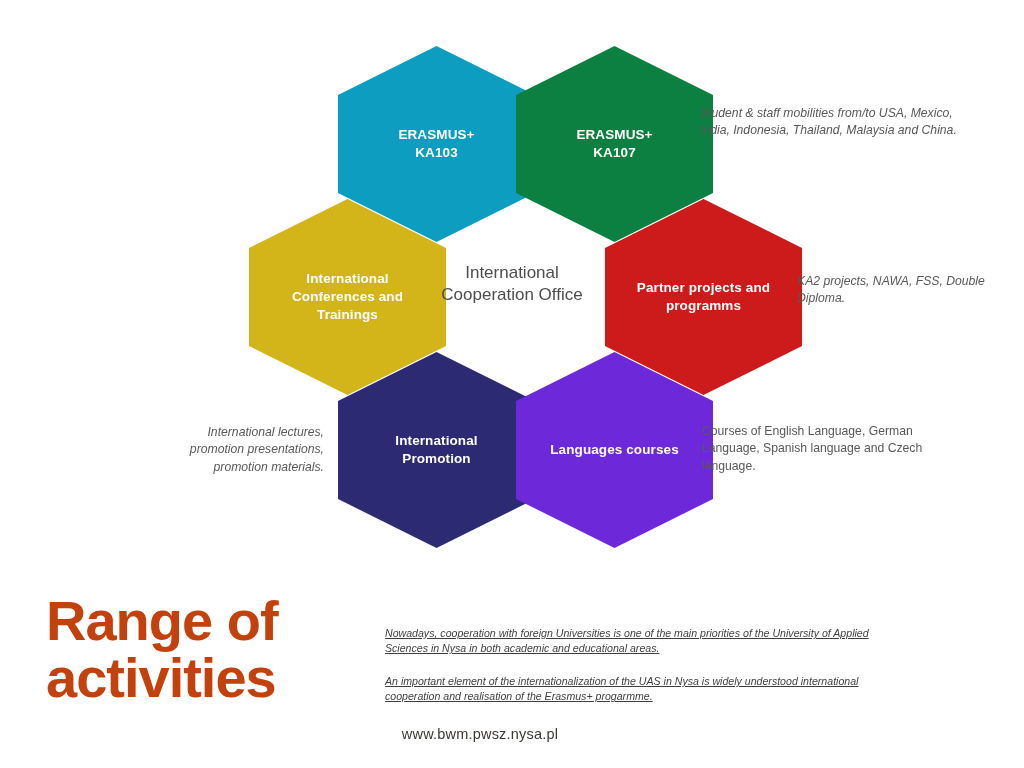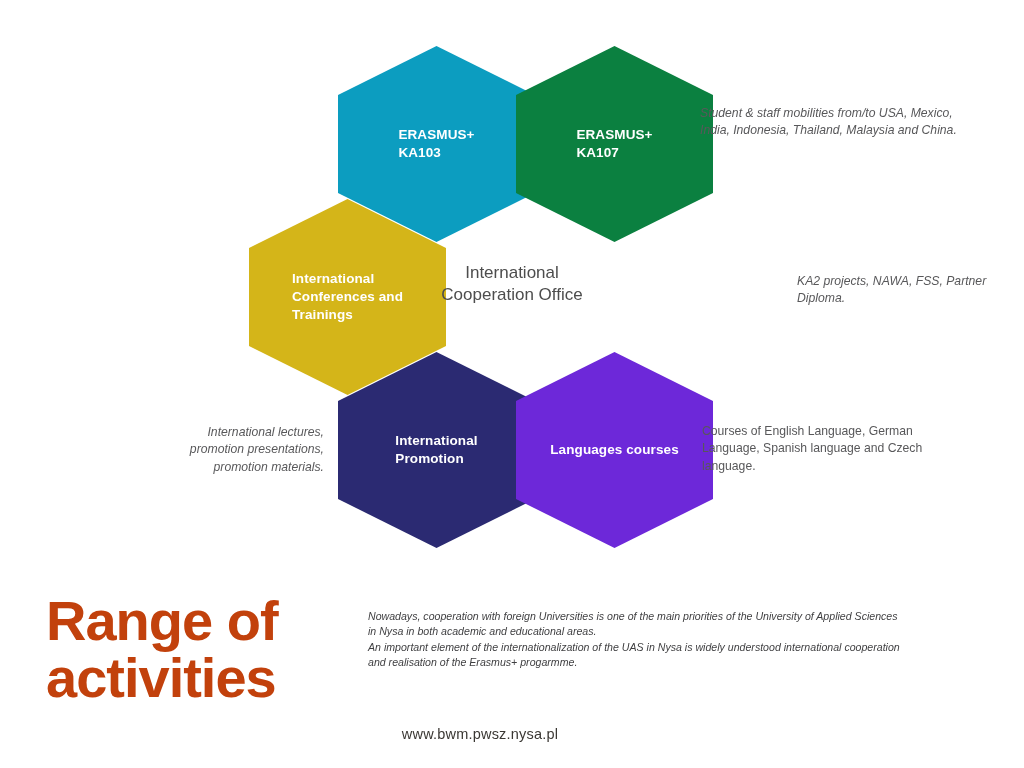--- a/index.html
+++ b/index.html
@@ -25,21 +25,21 @@
     height: 570px;
   }
 
   .hex {
     position: absolute;
     width: 197px;
     height: 196px;
     display: flex;
     align-items: center;
     justify-content: center;
-    text-align: left;
+    text-align: center;
     -webkit-clip-path: polygon(50% 0%, 100% 25%, 100% 75%, 50% 100%, 0% 75%, 0% 25%);
     clip-path: polygon(50% 0%, 100% 25%, 100% 75%, 50% 100%, 0% 75%, 0% 25%);
   }
   .hex .hex-label {
     color: #ffffff;
     font-size: 13.5px;
     font-weight: bold;
     line-height: 1.32;
     letter-spacing: 0.1px;
     padding: 0 16px;
@@ -104,21 +104,21 @@
   #body-text {
     position: absolute;
     left: 368px;
     top: 609px;
     width: 540px;
     font-size: 10.6px;
     line-height: 1.46;
     font-style: italic;
     color: #3f3f41;
   }
-  #body-text p { margin: 0; }
+  #body-text p { margin: 17px; text-decoration: underline; }
 
   #footer-url {
     position: absolute;
     left: 0;
     top: 726px;
     width: 936px;
     text-align: center;
     font-size: 14.5px;
     font-weight: normal;
     color: #3a3733;
@@ -140,35 +140,39 @@
     <span class="hex-label">ERASMUS+
 KA107</span>
   </div>
 
   <div class="hex mid-left" style="background: rgb(212, 181, 25);">
     <span class="hex-label">International
 Conferences and
 Trainings</span>
   </div>
 
+  <div class="hex mid-right" style="background: rgb(205, 26, 26);">
+    <span class="hex-label">Partner projects and
+programms</span>
+  </div>
 
   <div class="hex bottom-left" style="background: rgb(43, 42, 114);">
     <span class="hex-label">International
 Promotion</span>
   </div>
 
   <div class="hex bottom-right" style="background: #6d28d9;">
     <span class="hex-label">Languages courses</span>
   </div>
 
   <div id="center-label">International
 Cooperation Office</div>
 
   <div class="caption left-align" id="cap-ka107">Student &amp; staff mobilities from/to USA, Mexico, India, Indonesia, Thailand, Malaysia and China.</div>
-  <div class="caption left-align" id="cap-partner">KA2 projects, NAWA, FSS, Partner Diploma.</div>
+  <div class="caption left-align" id="cap-partner">KA2 projects, NAWA, FSS, Double Diploma.</div>
   <div class="caption right-align" id="cap-promo">International lectures, promotion presentations, promotion materials.</div>
   <div class="caption left-align plain" id="cap-lang">Courses of English Language, German Language, Spanish language and Czech language.</div>
 
 </div>
 
 <div id="heading">Range of
 activities</div>
 
 <div id="body-text">
   <p>Nowadays, cooperation with foreign Universities is one of the main priorities of the University of Applied Sciences in Nysa in both academic and educational areas.</p>

